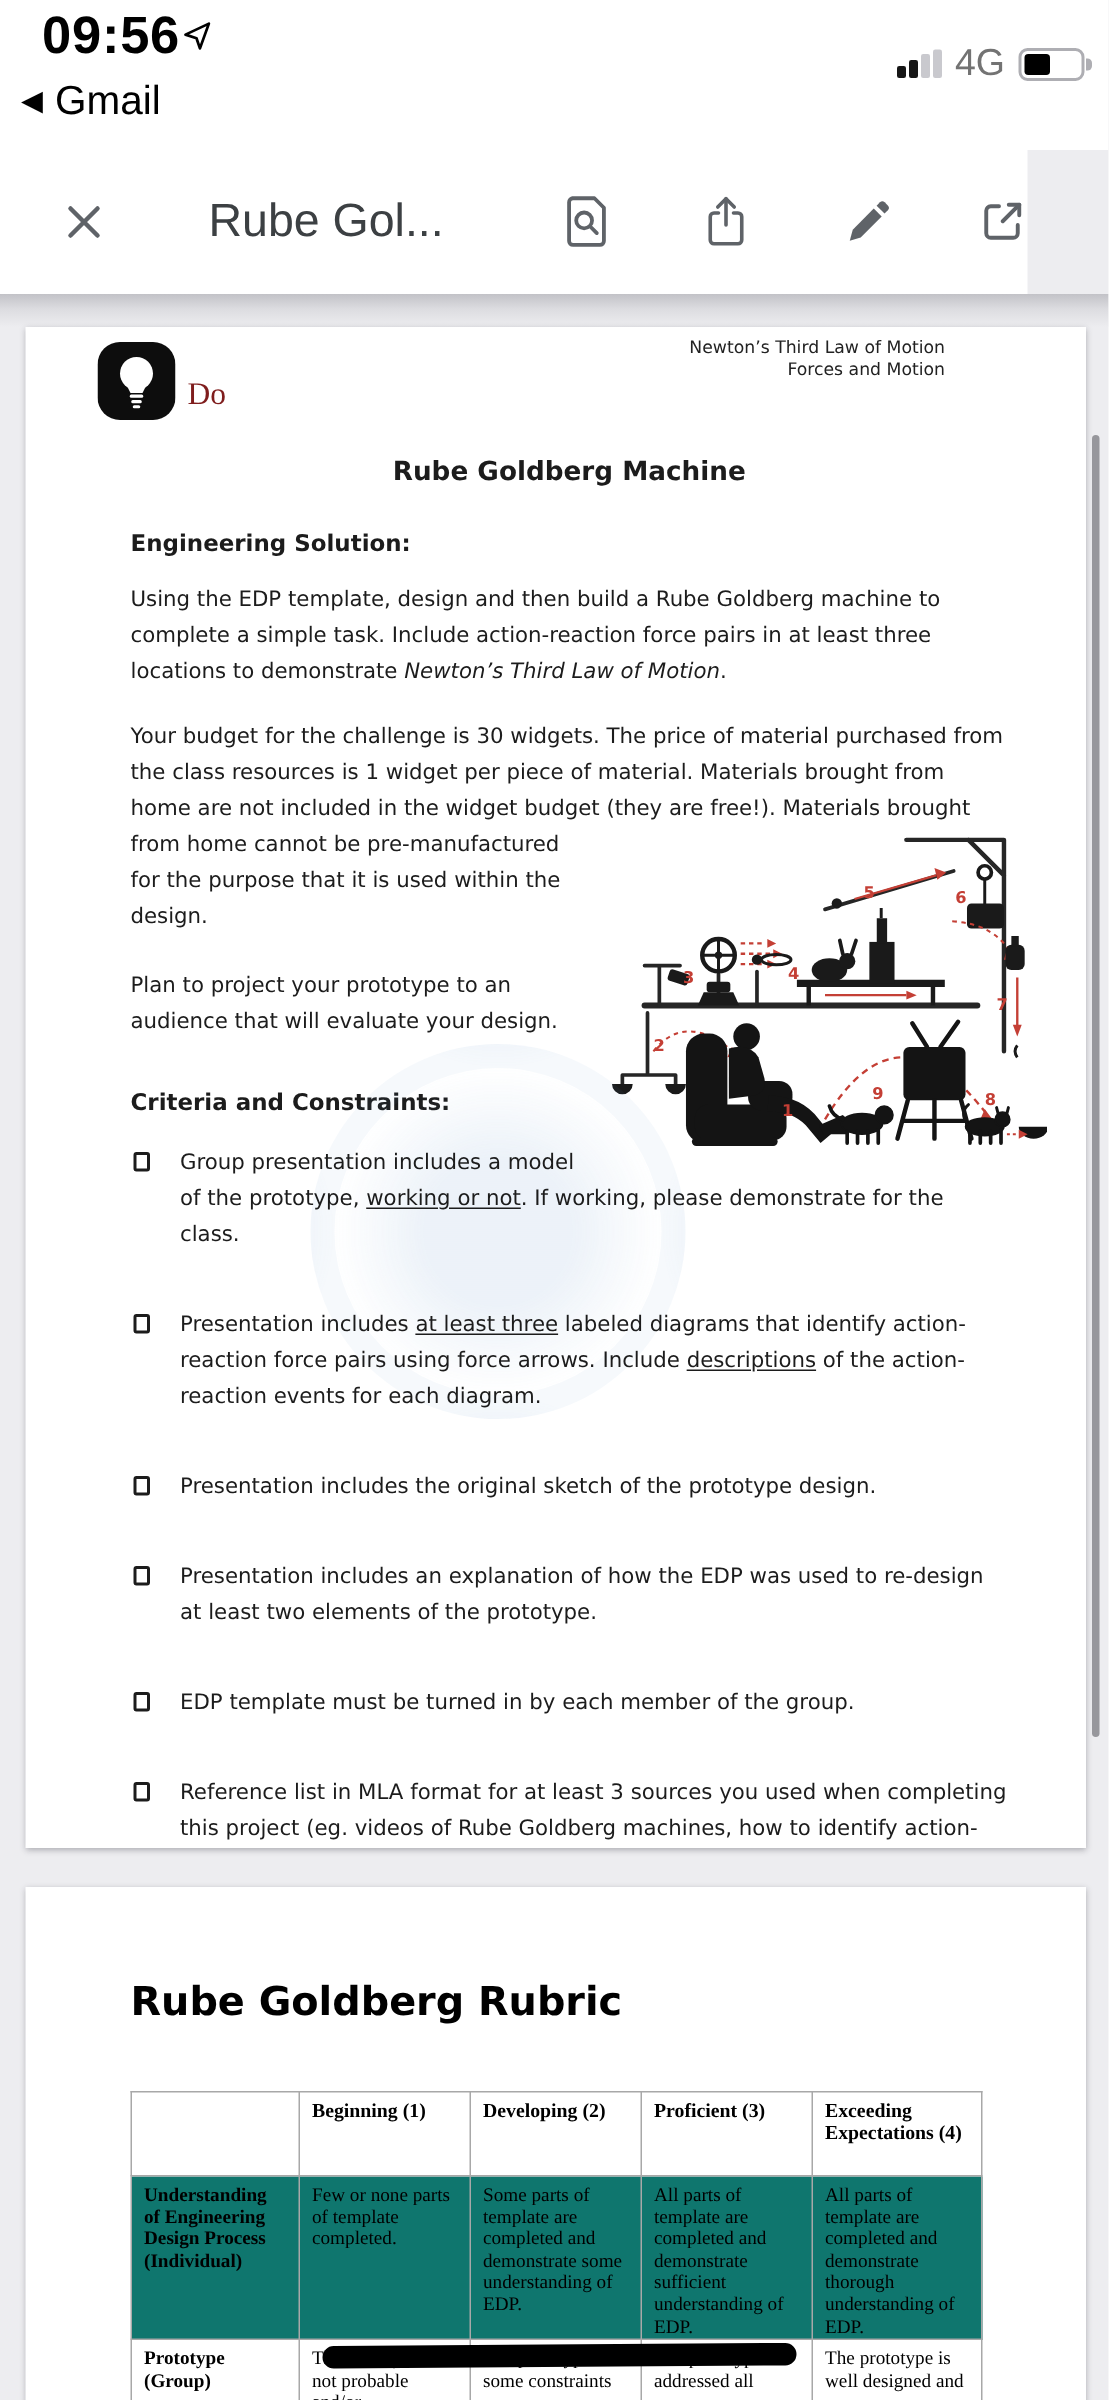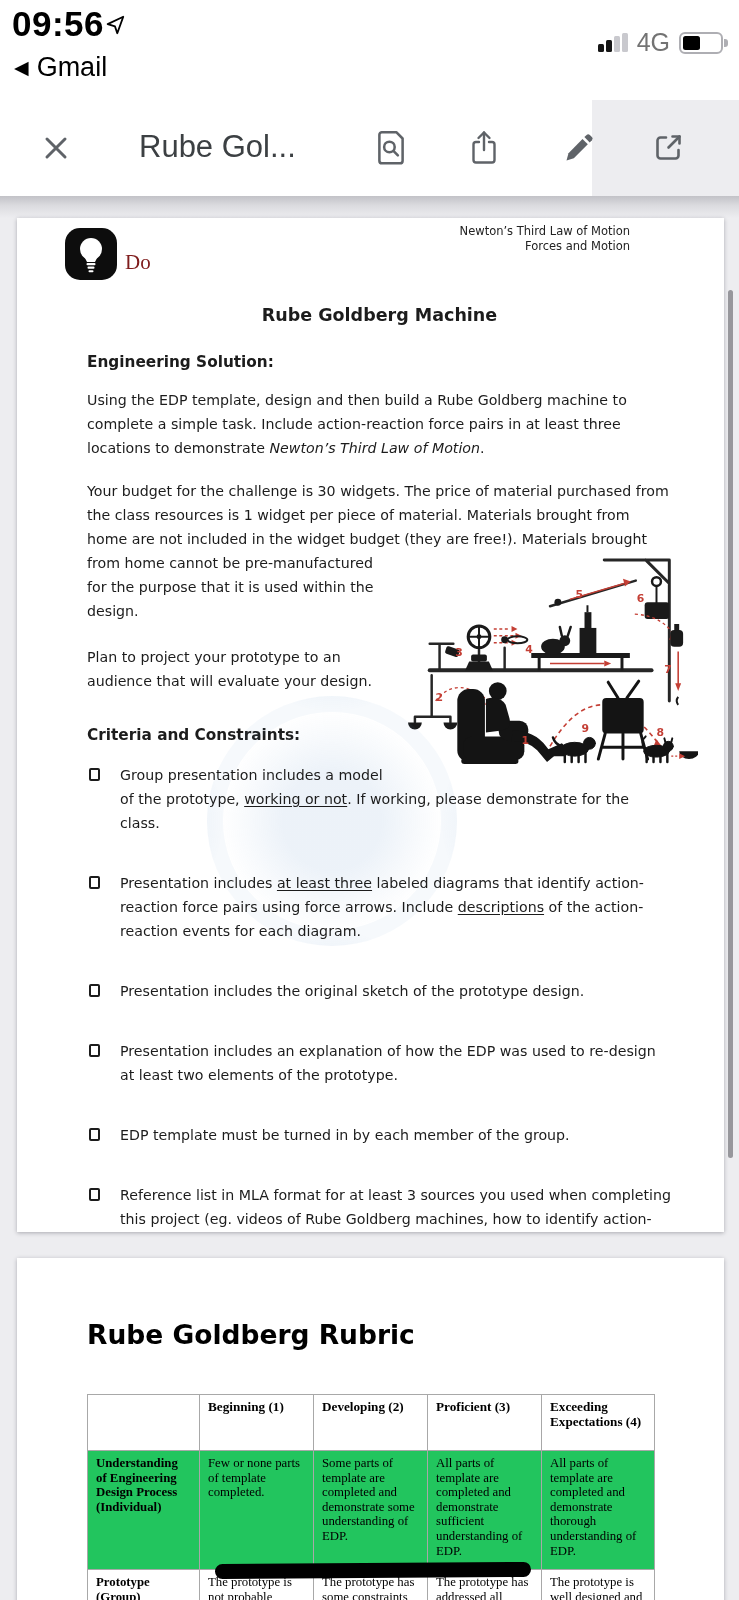--- a/index.html
+++ b/index.html
@@ -2,37 +2,37 @@
 <html><head>
 <meta charset="utf-8">
 <style>
   *{box-sizing:border-box}
   html,body{margin:0;padding:0}
   body{width:739px;height:1600px;overflow:hidden;position:relative;background:#ededf0;
        font-family:"Liberation Sans",sans-serif;color:#000}
 
   
   .status{position:absolute;top:0;left:0;width:739px;height:100px;background:#fff}
-  .time{position:absolute;left:12px;top:4px;font-size:35px;font-weight:700;letter-spacing:.5px;
+  .time{position:absolute;left:28px;top:4px;font-size:35px;font-weight:700;letter-spacing:.5px;
         display:flex;align-items:center;gap:0}
   .back{position:absolute;left:14px;top:52px;font-size:27px;display:flex;align-items:center;gap:8px}
   .back .tri{font-size:19px;line-height:1}
   .sright{position:absolute;right:16px;top:28px;display:flex;align-items:center;gap:9px}
   .bars{display:flex;align-items:flex-end;gap:2.5px;height:22px;padding-bottom:2px}
   .bars i{display:block;width:5.5px;border-radius:1.5px;background:#c9c9ce}
   .bars i.on{background:#161616}
   .b1{height:8px}.b2{height:12px}.b3{height:16px}.b4{height:19px}
   .net{font-size:25px;color:#737373}
   .bat{position:relative;width:44px;height:22px;border:2px solid #aeaeb3;border-radius:6px}
   .bat .fill{position:absolute;left:2px;top:2px;bottom:2px;width:17px;background:#000;border-radius:2.5px}
   .bat:after{content:"";position:absolute;right:-7px;top:5px;width:4px;height:8px;background:#aeaeb3;
              border-radius:0 3px 3px 0}
 
   
-  .tbar{position:absolute;top:100px;left:0;width:592px;height:96px;background:#fff}
+  .tbar{position:absolute;top:100px;left:0;width:685px;height:96px;background:#fff}
   .ic{position:absolute;top:50%;transform:translateY(-50%);width:44px;height:44px;
       display:flex;align-items:center;justify-content:center}
   .ic svg{display:block}
   .pos-close{left:34px}.pos-find{left:369px}.pos-share{left:462px}.pos-edit{left:555px}.pos-open{left:646px}
   .t-title{position:absolute;left:139px;top:50%;transform:translateY(-52%);font-size:31px;color:#3c4043;
            white-space:nowrap}
   .shade{position:absolute;top:196px;left:0;width:739px;height:22px;
          background:linear-gradient(#c2c2c7 0%,#dcdce0 45%,#ededf0 100%)}
 
   
@@ -67,24 +67,24 @@
   .check-box{position:absolute;left:2px;top:5px;width:11px;height:13px;border:2px solid #1c1c1c;border-radius:2px}
   .u{text-decoration:underline;text-underline-offset:2px}
   .it{font-style:italic}
 
   
   .rubric-h{font-family:"DejaVu Sans","Liberation Sans",sans-serif;font-size:26.5px;font-weight:700;
             margin:60px 0 0;line-height:34px}
   table.rubric{border-collapse:collapse;table-layout:fixed;width:567px;margin-top:42px;
                font-family:"Liberation Serif",serif;font-size:12.8px;line-height:14.6px;color:#000}
   .rubric th,.rubric td{border:1px solid #a8a8a8;vertical-align:top;text-align:left;
-                        padding:5px 8px 11px;font-weight:400}
+                        padding:5px 8px 1px;font-weight:400}
   .rubric thead th{font-weight:700;height:56px;font-size:13.2px}
   .rubric tbody th{font-weight:700}
-  .rubric tr.shaded th,.rubric tr.shaded td{background:#22c55e}
+  .rubric tr.shaded th,.rubric tr.shaded td{background:#0f766e}
   .c0{width:112px}.c1{width:114px}.c2{width:114px}.c3{width:114px}.c4{width:113px}
   .redact{position:absolute;left:198px;top:305px;width:316px;height:15px;background:#000;
           border-radius:8px;transform:rotate(-.4deg)}
 
   .scroll{position:absolute;right:6px;top:290px;width:5px;height:868px;background:#97979c;border-radius:3px}
 </style>
 </head>
 <body>
 
 <div class="status">

